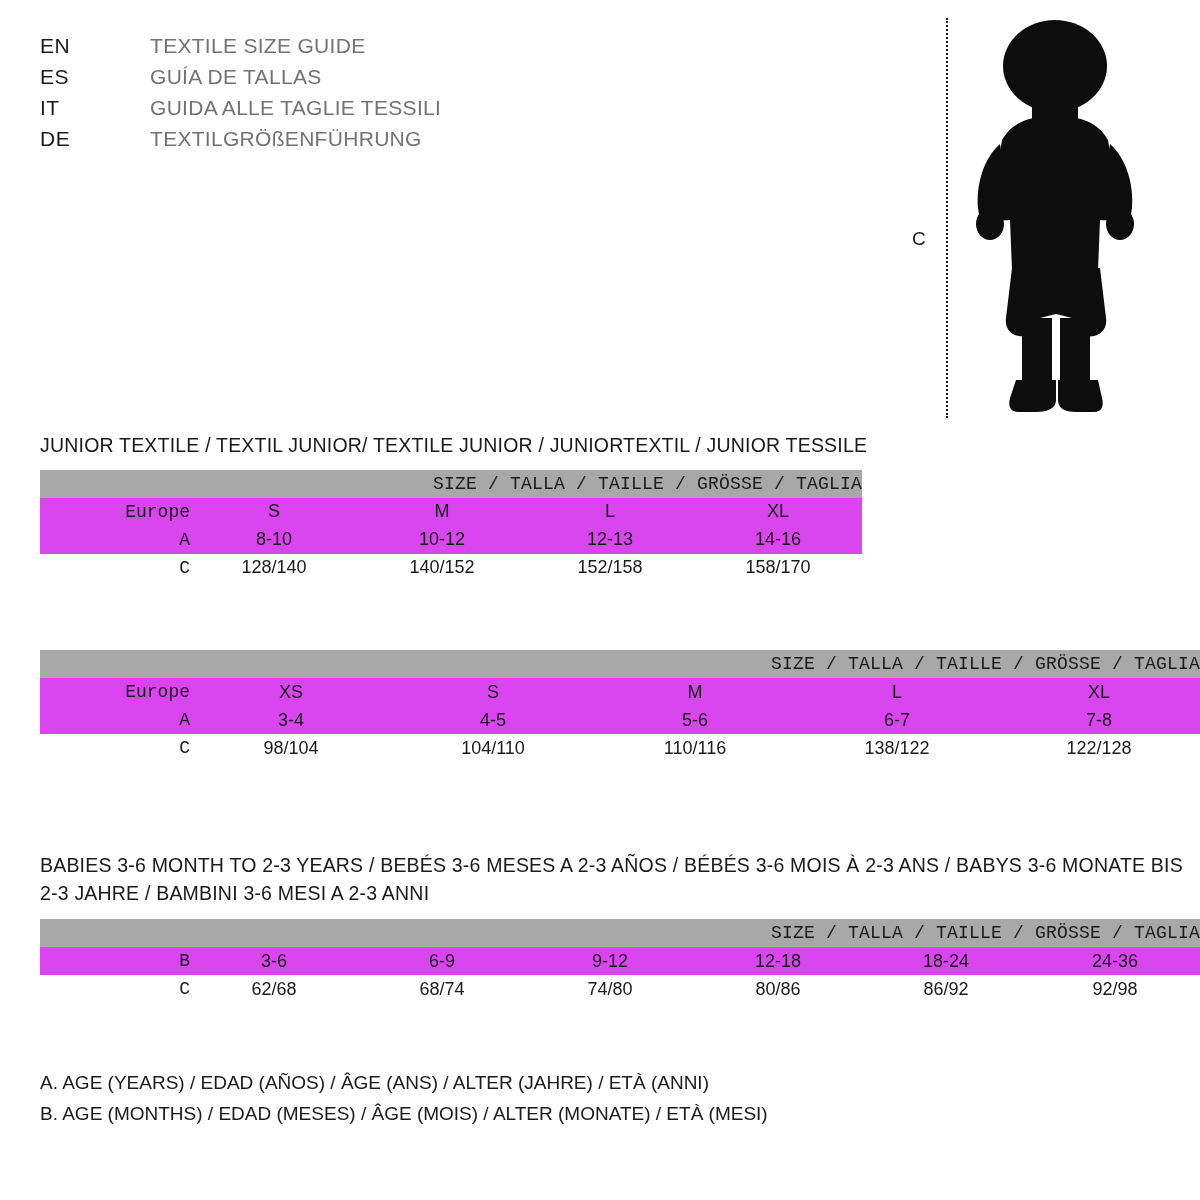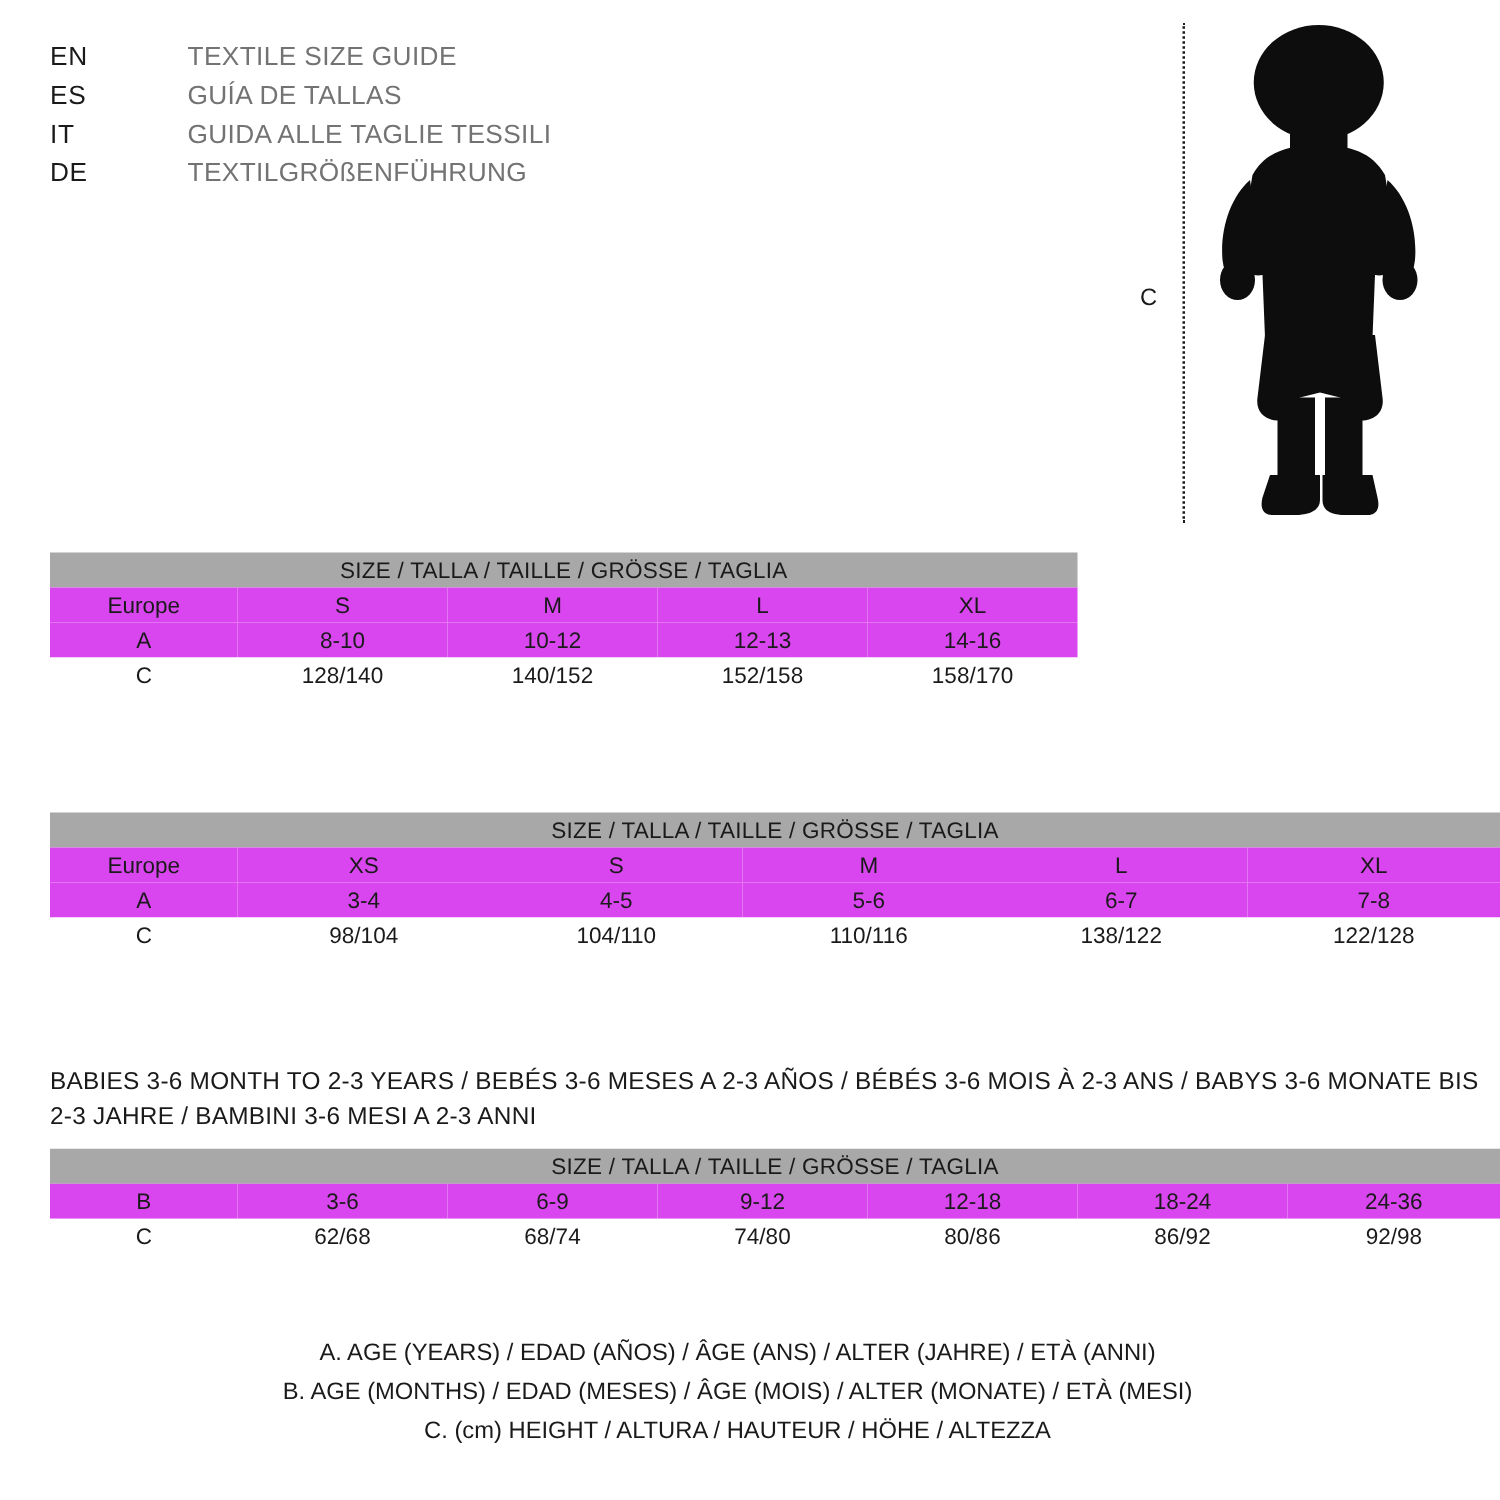--- a/index.html
+++ b/index.html
@@ -96,33 +96,33 @@
     letter-spacing: 0.2px;
   }
   .band-light td {
     background: #d946ef;
   }
   .band-white td {
     background: #ffffff;
   }
   .cell-label {
     padding-left: 8px;
-    text-align: center;
+    text-align: right;
+    font-family: Liberation Mono, monospace;
   }
   .cell-val {
     text-align: center;
   }
 
   
   .legend {
     position: absolute;
     left: 40px;
     top: 1068px;
     width: 1100px;
-    text-align: center;
   }
   .legend-row {
     font-size: 19px;
     line-height: 1.63;
     color: #1a1a1a;
   }
 </style>
 </head>
 <body>
 
@@ -174,20 +174,21 @@
 
     <path d="M62 300 L92 300 L92 368 L62 368 Z" fill="#0d0d0d"></path>
     <path d="M100 300 L130 300 L130 368 L100 368 Z" fill="#0d0d0d"></path>
 
     <path d="M56 362 L96 362 L96 382 C96 390 88 394 76 394 L58 394 C50 394 48 388 50 380 Z" fill="#0d0d0d"></path>
     <path d="M98 362 L138 362 L142 380 C144 388 142 394 134 394 L116 394 C104 394 98 390 98 382 Z" fill="#0d0d0d"></path>
   </svg>
 </div>
 
 <div style="position:absolute; left:40px; top:432px; width:1120px;">
+  <div class="section-title">JUNIOR TEXTILE / TEXTIL JUNIOR/ TEXTILE JUNIOR / JUNIORTEXTIL / JUNIOR TESSILE</div>
   <table class="size-table" style="width:820px; margin-top:10px;">
     <colgroup>
       <col style="width:150px">
         <col style="width:168px">
         <col style="width:168px">
         <col style="width:168px">
         <col style="width:168px">
     </colgroup>
     <tbody>
       <tr class="band-head">
@@ -294,14 +295,13 @@
         <td class="cell-val">86/92</td>
         <td class="cell-val">92/98</td>
       </tr>
     </tbody>
   </table>
 </div>
 
 <div class="legend">
   <div class="legend-row">A. AGE (YEARS) / EDAD (AÑOS) / ÂGE (ANS) / ALTER (JAHRE) / ETÀ (ANNI)</div>
   <div class="legend-row">B. AGE (MONTHS) / EDAD (MESES) / ÂGE (MOIS) / ALTER (MONATE) / ETÀ (MESI)</div>
-  <div class="legend-row">C. (cm) HEIGHT / ALTURA / HAUTEUR / HÖHE / ALTEZZA</div>
 </div>
 
 </body></html>

